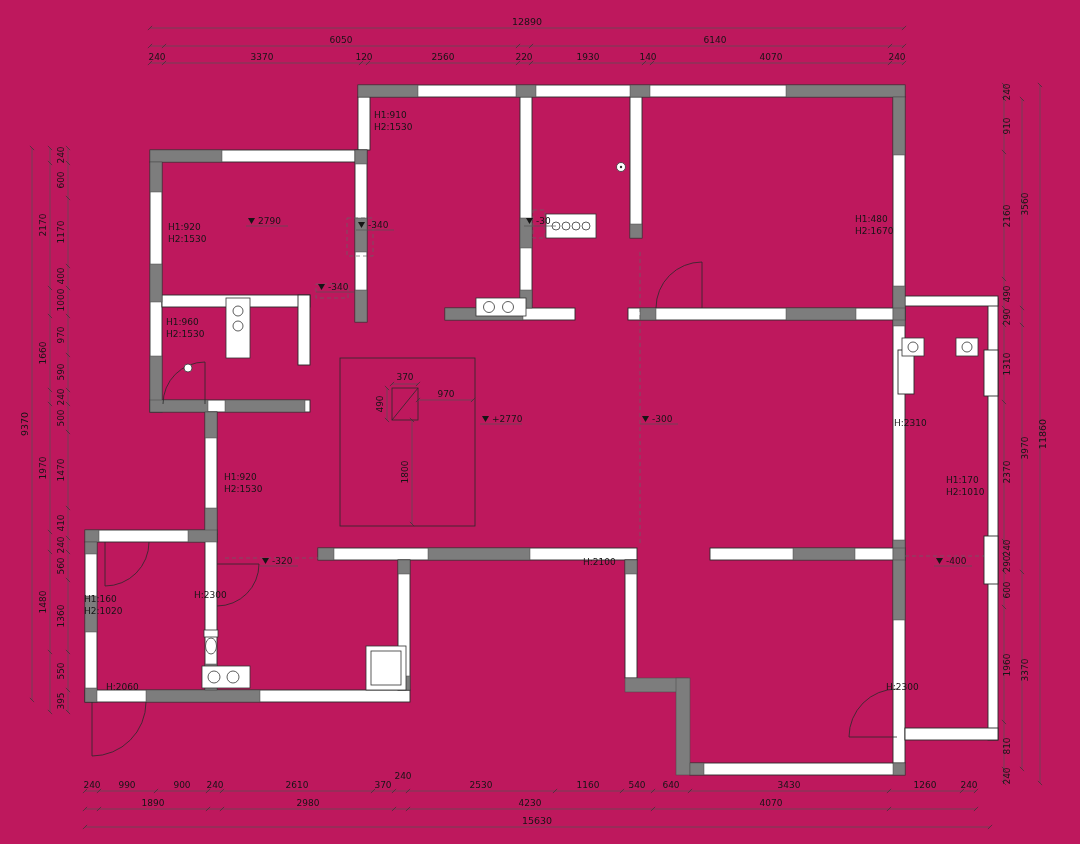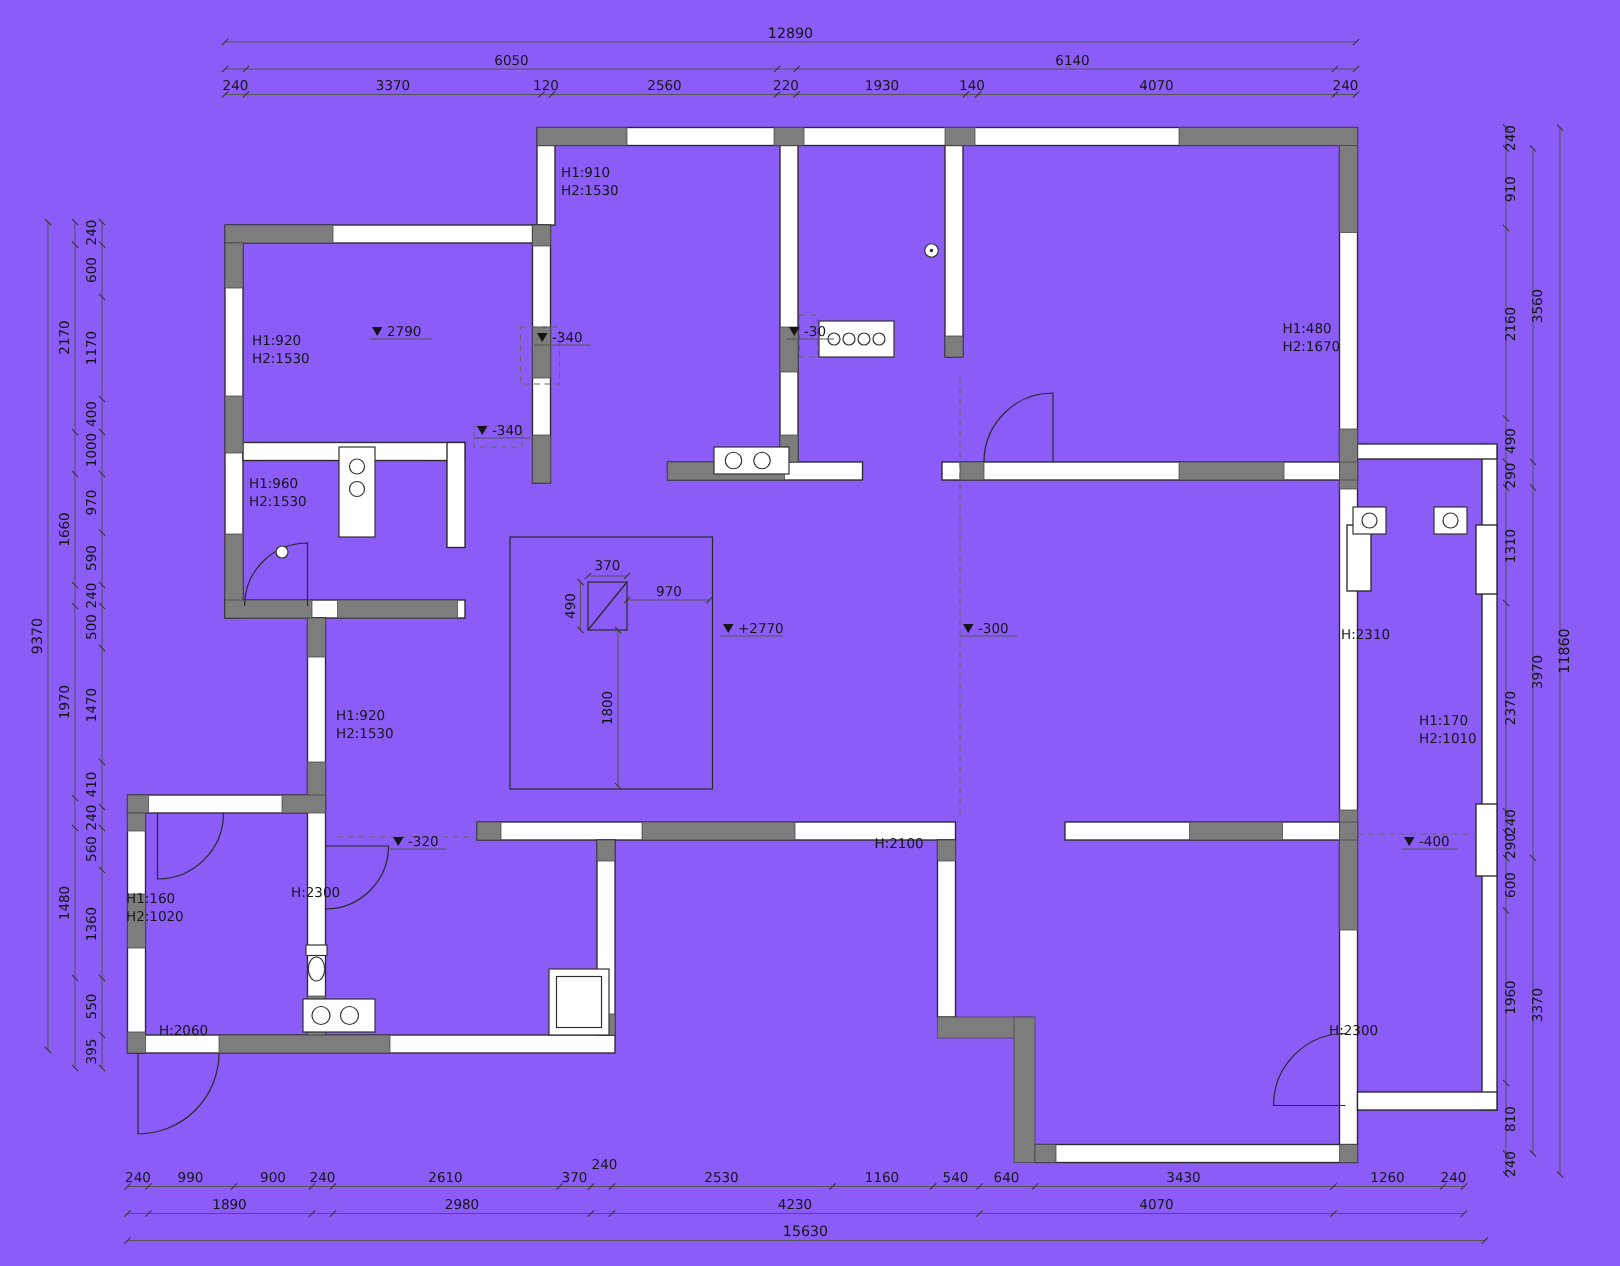--- a/index.html
+++ b/index.html
@@ -1,16 +1,16 @@
 <!DOCTYPE html>
 <html><head>
 <meta charset="utf-8">
 <style>
   html,body{margin:0;padding:0;background:#e9e9e7;}
-  .stage{position:relative;width:1080px;height:844px;background:#8b5cf6;overflow:hidden;
+  .stage{position:relative;width:1080px;height:844px;background:#be185d;overflow:hidden;
          font-family:"DejaVu Sans",sans-serif;}
   svg{display:block}
   svg text{font-family:"DejaVu Sans",sans-serif;font-size:9px;fill:#151515}
   .big{font-size:9.5px}
   .w{fill:#ffffff;stroke:#2a2a2a;stroke-width:0.9}
   .g{fill:#7d7d7d;stroke:#474747;stroke-width:0.5}
   .dim{stroke:#555;stroke-width:0.7;fill:none}
   .thin{stroke:#2a2a2a;stroke-width:0.8;fill:none}
   .dash{stroke:#666;stroke-width:0.7;fill:none;stroke-dasharray:4 3}
   .fix{fill:#ffffff;stroke:#333;stroke-width:0.8}

